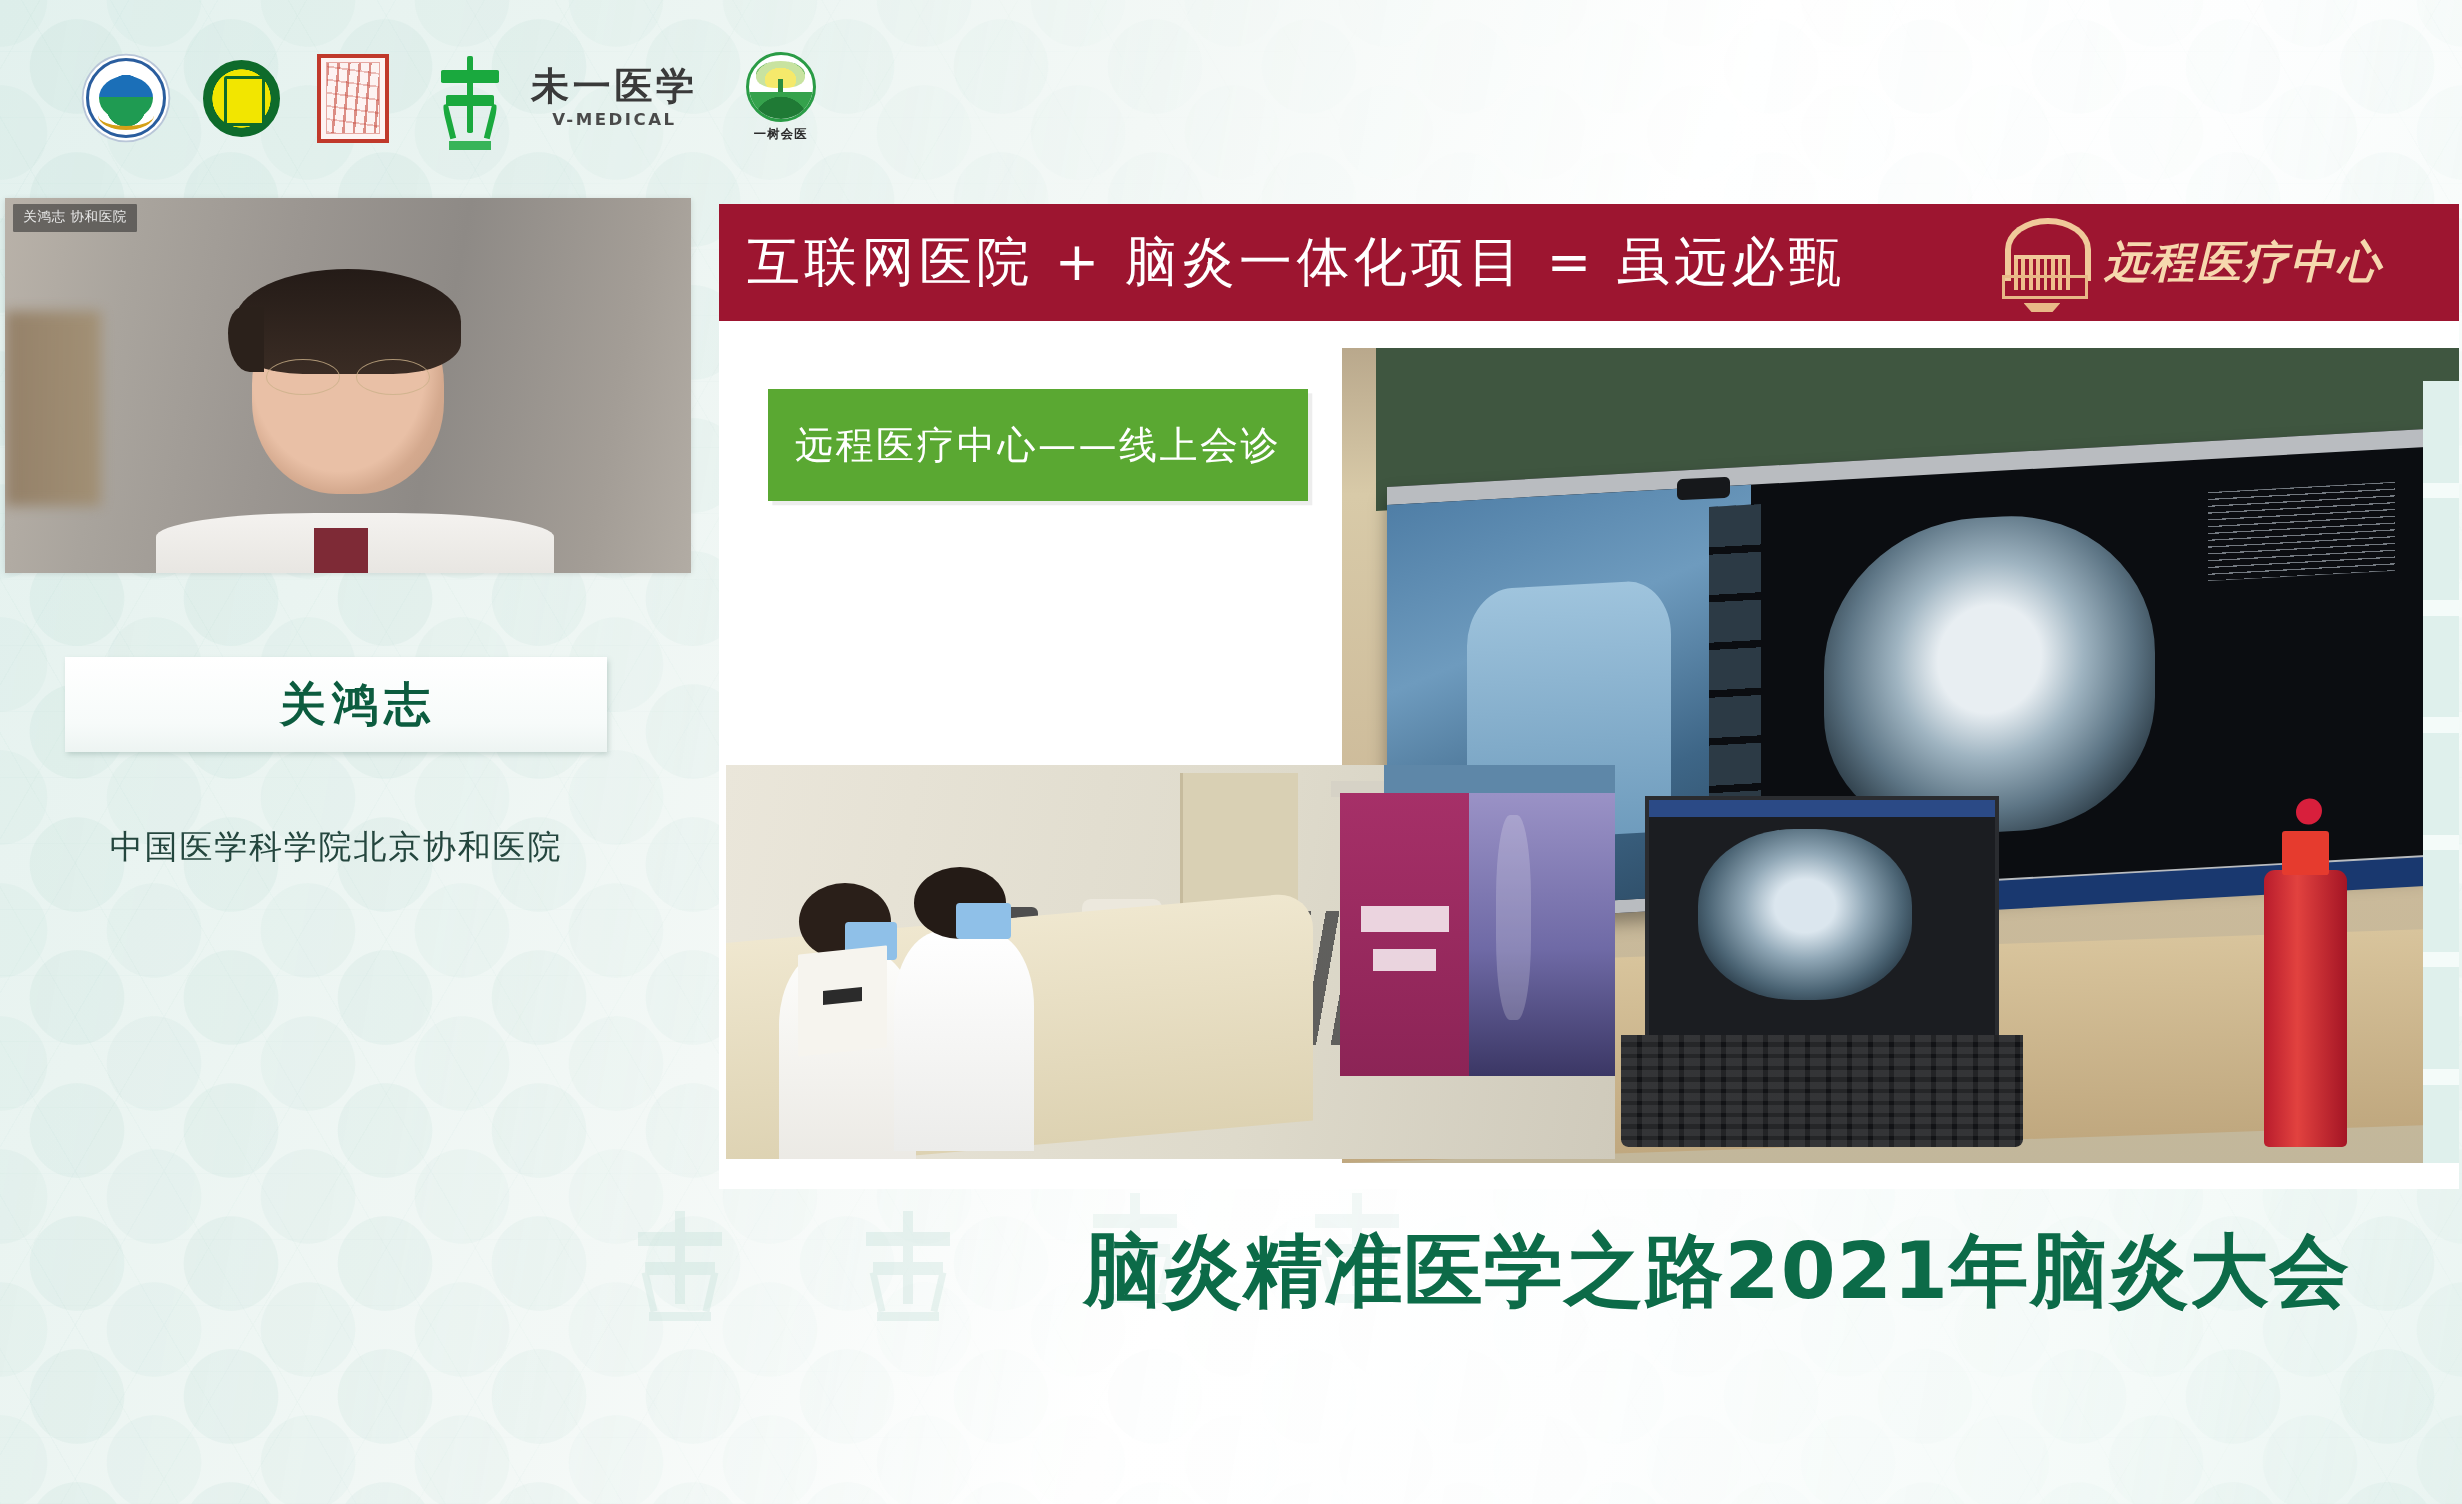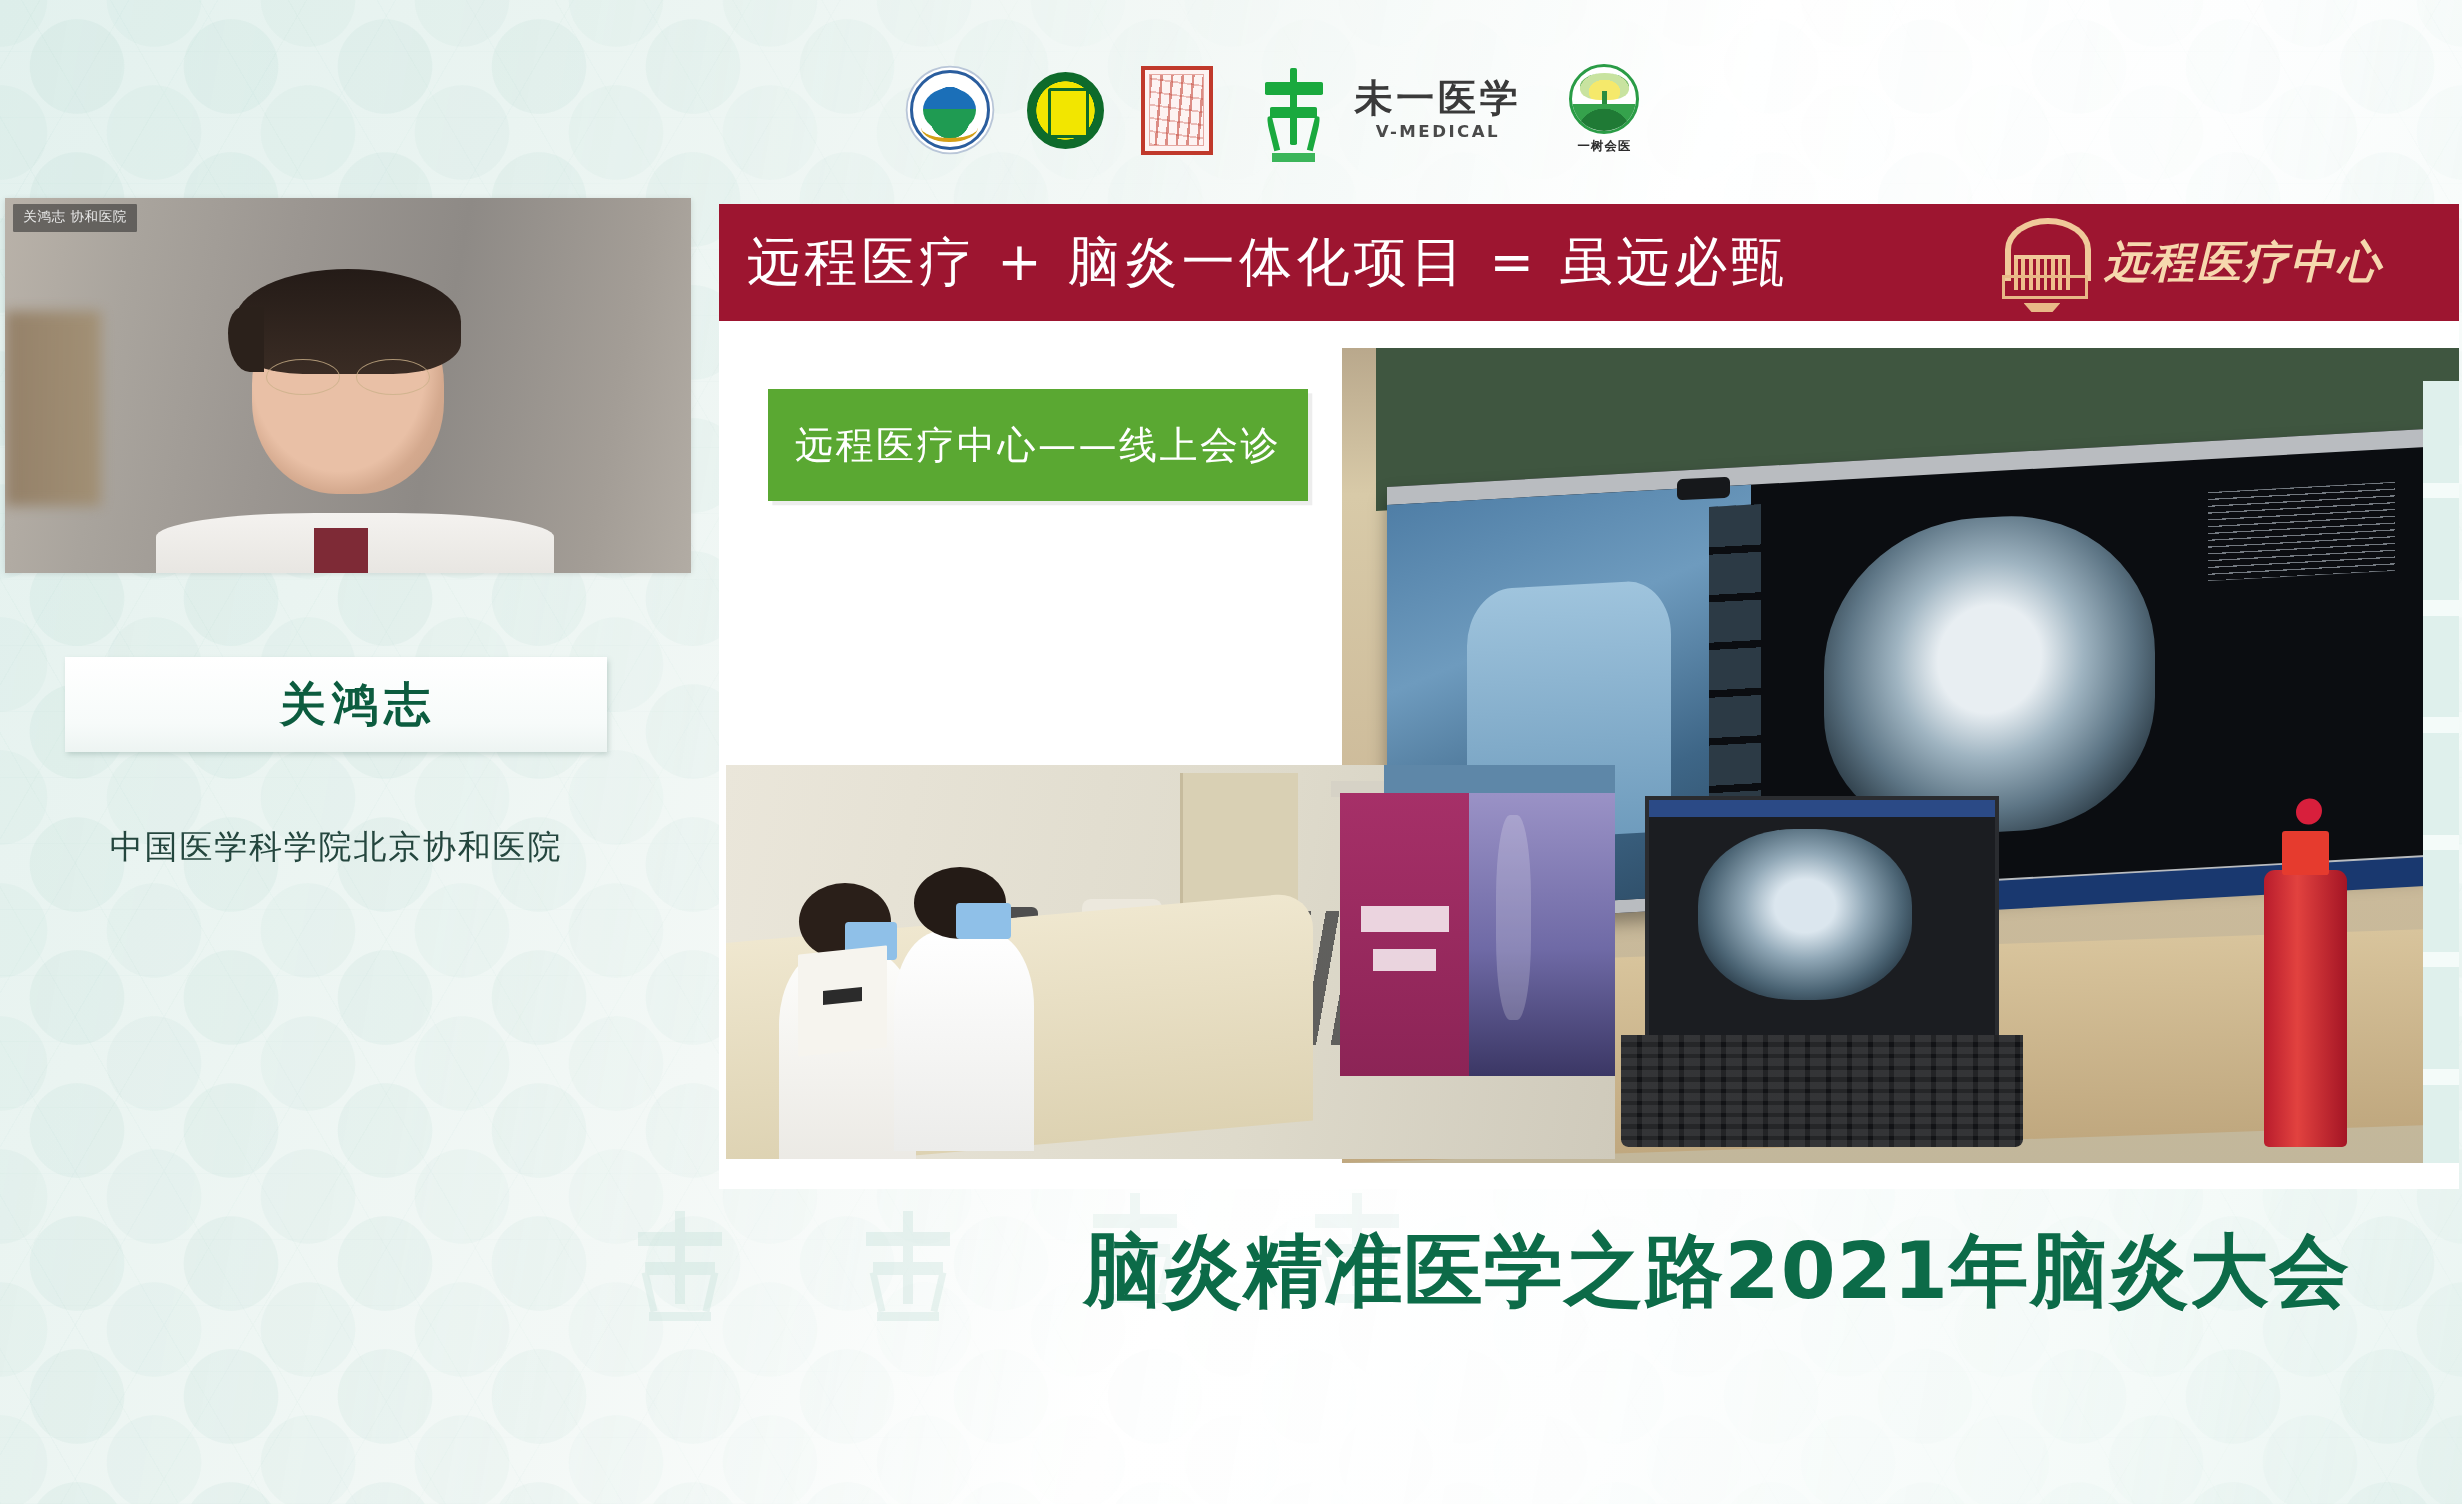--- a/index.html
+++ b/index.html
@@ -26,21 +26,21 @@
   #hex-layer2{position:absolute;inset:0;opacity:.4;
     background-image:
       repeating-linear-gradient(60deg, rgba(168,210,200,.18) 0 1.2px, rgba(0,0,0,0) 1.2px 77px),
       repeating-linear-gradient(-60deg, rgba(168,210,200,.18) 0 1.2px, rgba(0,0,0,0) 1.2px 77px),
       repeating-linear-gradient(0deg, rgba(168,210,200,.15) 0 1.2px, rgba(0,0,0,0) 1.2px 66px);
     -webkit-mask-image:linear-gradient(100deg, rgba(0,0,0,1) 0%, rgba(0,0,0,.7) 25%, rgba(0,0,0,.05) 50%, rgba(0,0,0,.05) 66%, rgba(0,0,0,.6) 100%);
             mask-image:linear-gradient(100deg, rgba(0,0,0,1) 0%, rgba(0,0,0,.7) 25%, rgba(0,0,0,.05) 50%, rgba(0,0,0,.05) 66%, rgba(0,0,0,.6) 100%);
   }
 
   
-  #logo-bar{position:absolute;left:0;top:12px;width:2462px;height:196px;display:flex;align-items:center;justify-content:center;}
+  #logo-bar{position:absolute;left:0;top:0;width:2462px;height:196px;display:flex;align-items:center;}
   .logo-slot{display:flex;align-items:center;justify-content:center;}
 
   .seal-round{position:relative;border-radius:50%;}
   .seal-a{width:74px;height:74px;
     background:
       radial-gradient(circle at 50% 42%, #1b6fb8 0 30%, rgba(27,111,184,0) 31%),
       radial-gradient(circle at 50% 62%, #1f9b52 0 33%, rgba(31,155,82,0) 34%),
       radial-gradient(circle at 50% 50%, #ffffff 0 40%, #ffffff 40%);
     border:3.1px solid #2a5d9e;box-shadow:0 0 0 2.5px #fff,0 0 0 4.3px #b9c6d8;
     overflow:hidden;}
@@ -330,21 +330,21 @@
 </div>
 
 <div id="name-plate">
   <div id="name-text">关鸿志</div>
 </div>
 <div id="affil-text">中国医学科学院北京协和医院</div>
 
 <div id="slide">
 
   <div id="slide-banner">
-    <div id="slide-title">远程医疗 + 脑炎一体化项目 = 虽远必甄</div>
+    <div id="slide-title">互联网医院 + 脑炎一体化项目 = 虽远必甄</div>
     <div id="banner-right">
       <div id="pumch-gate">
         <div class="arch"></div>
           <div class="hall"></div>
           <div class="ribbon"></div>
           <div class="foot"></div>
       </div>
       <div id="banner-slogan">远程医疗中心</div>
     </div>
   </div>

